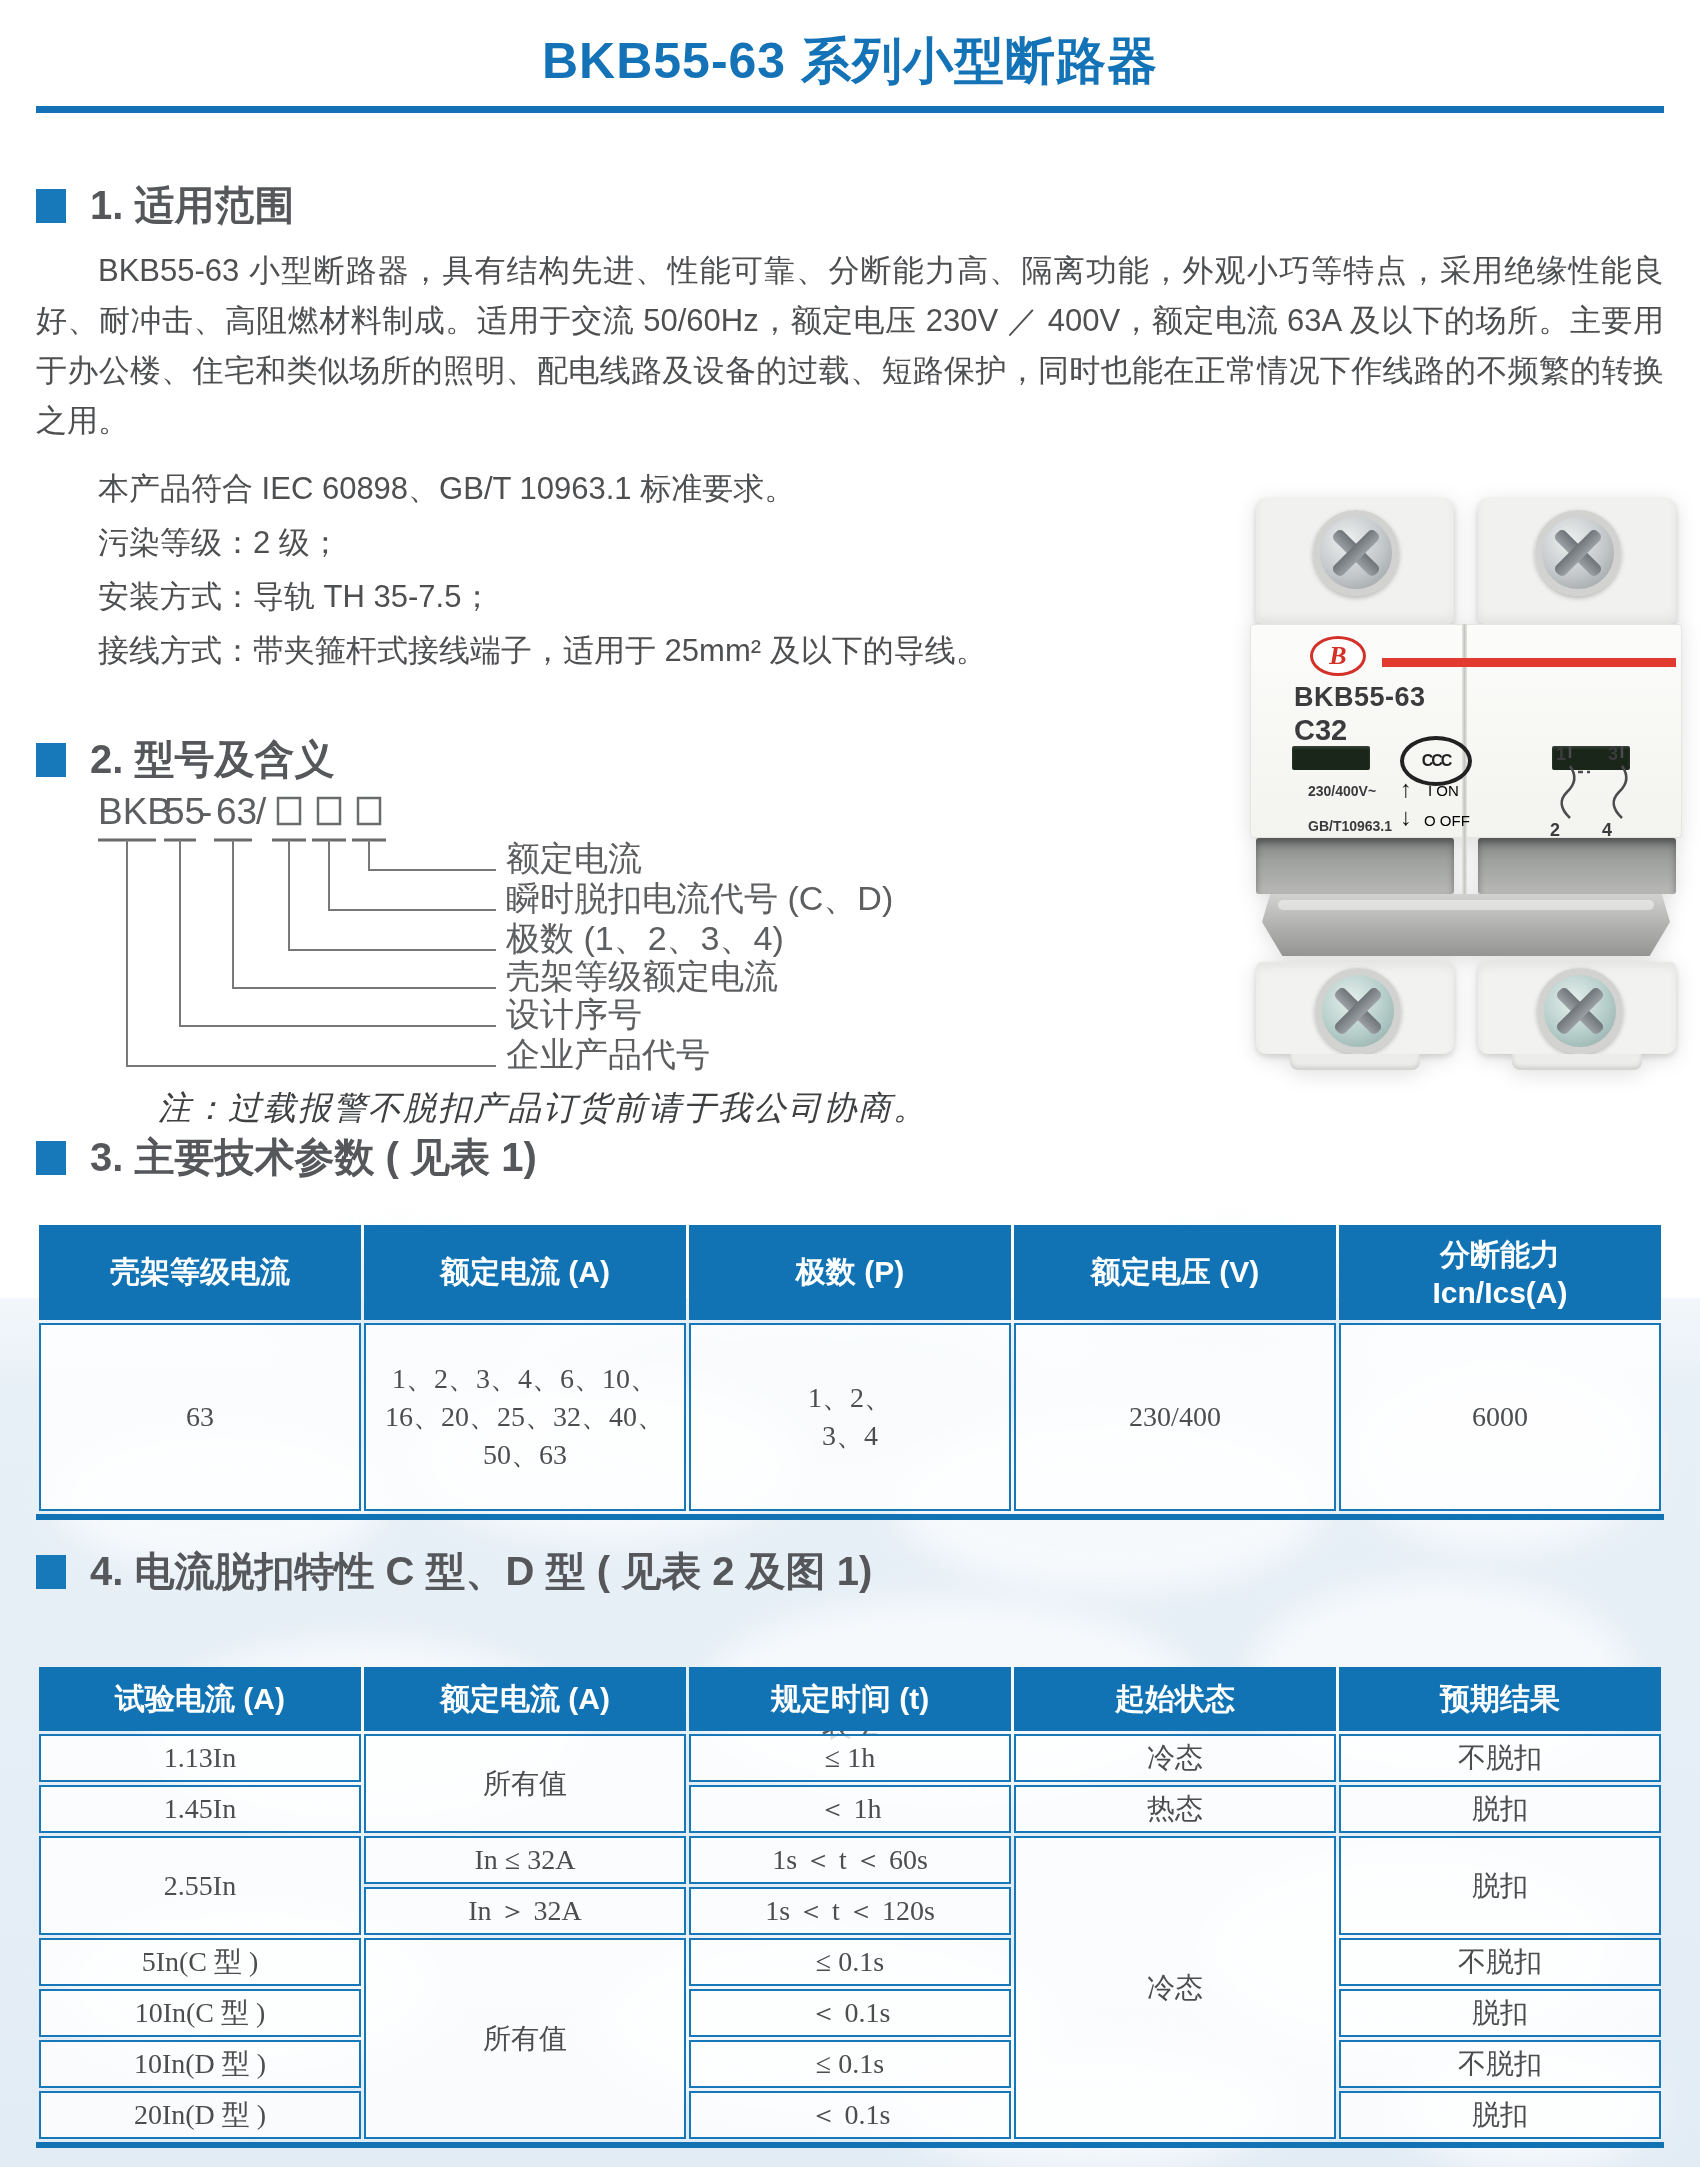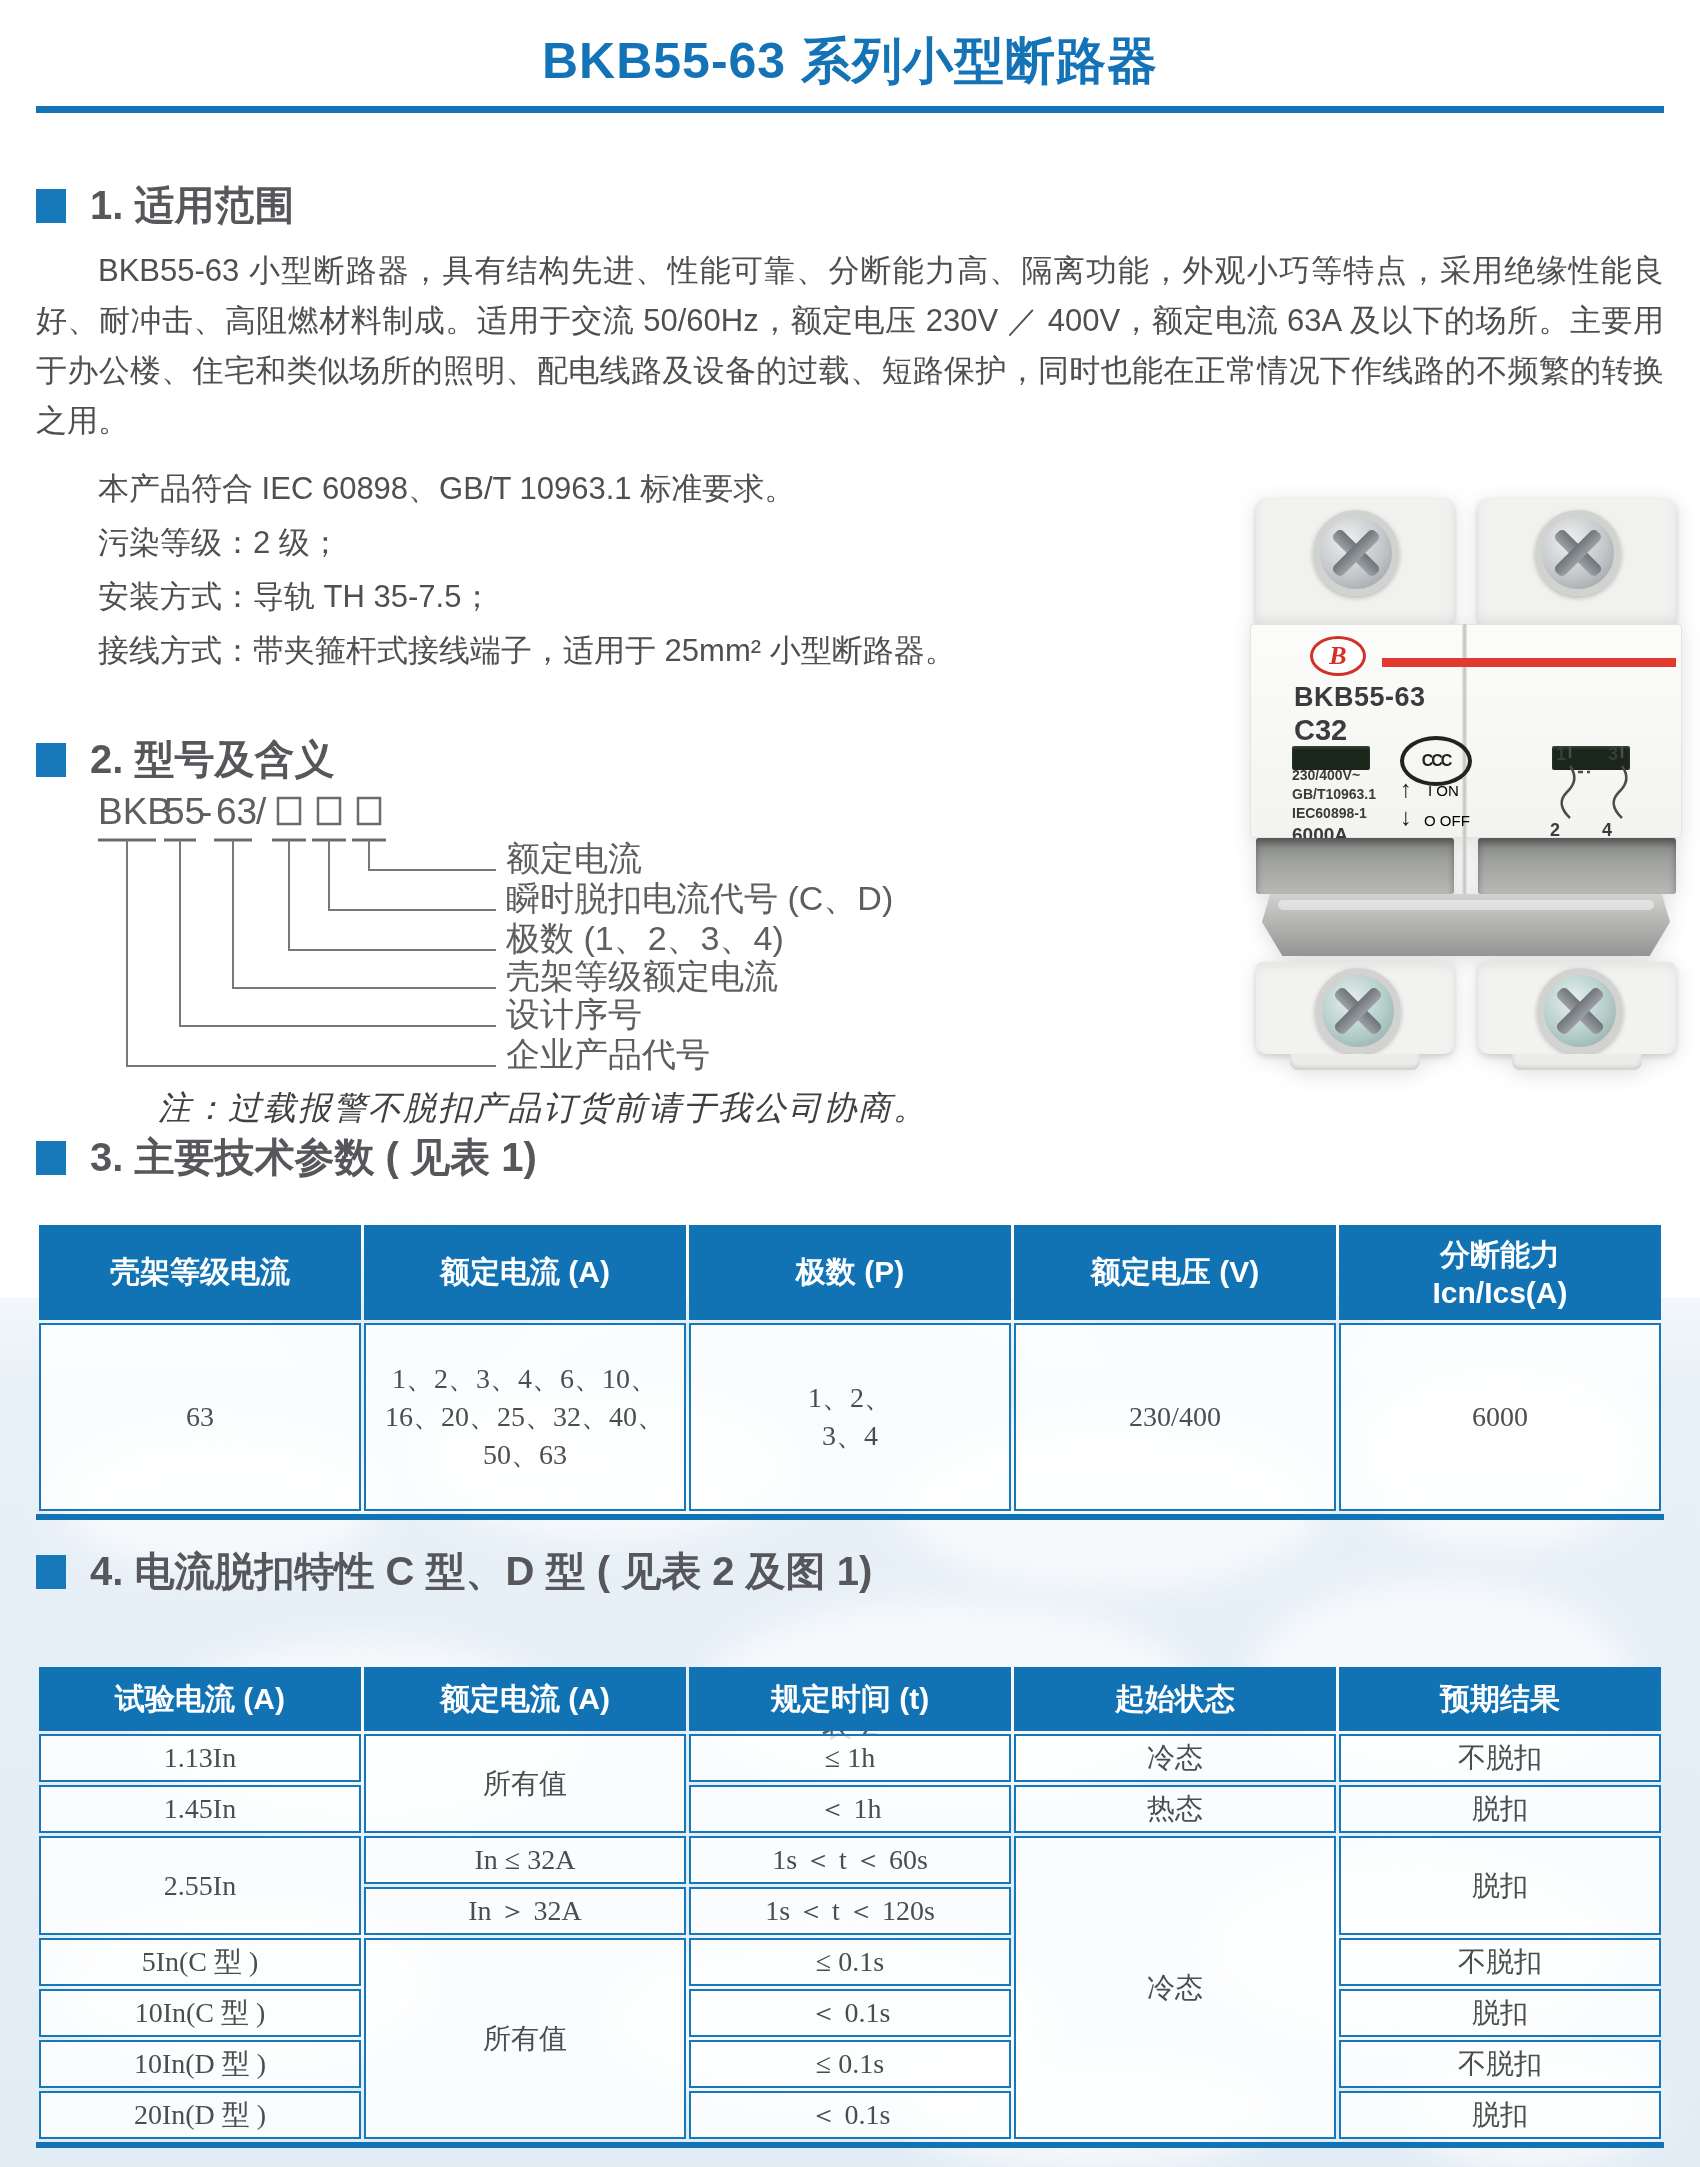--- a/index.html
+++ b/index.html
@@ -81,21 +81,21 @@
         display:flex;align-items:center;justify-content:center;background:#fff;}
   .redline{left:134px;top:164px;width:294px;height:9px;background:#e23a2e;}
   .mdl{left:46px;top:188px;font-size:27px;font-weight:800;color:#3b3b3d;letter-spacing:.5px;}
   .c32{left:46px;top:220px;font-size:29px;font-weight:800;color:#3b3b3d;}
   .win{width:78px;height:24px;background:#1a261a;border-radius:2px;
        box-shadow:inset 0 2px 3px rgba(255,255,255,.15);}
   .ccc{left:152px;top:242px;width:72px;height:50px;border:4px solid #222;border-radius:50%;
        display:flex;align-items:center;justify-content:center;
        font-size:16px;font-weight:bold;letter-spacing:-2px;color:#222;}
   .ratings{left:44px;top:272px;width:150px;}
-  .ratings p{position:static;margin:0;font-size:14px;line-height:19px;font-weight:700;color:#3a3a3c;}
+  .ratings p{position:static;margin:16px;font-size:14px;line-height:19px;font-weight:700;color:#3a3a3c;}
   .ratings .amp{font-size:19px;line-height:23px;}
   .arr{font-size:24px;font-weight:bold;color:#151515;line-height:26px;}
   .onoff{font-size:15px;font-weight:400;color:#000000;}
   .recess{top:344px;width:198px;height:56px;border-radius:3px;
           background:linear-gradient(180deg,#7e807f,#9fa19e 40%,#b8b9b6);
           box-shadow:inset 0 5px 7px rgba(0,0,0,.35);}
   .handle{left:14px;top:400px;width:408px;height:62px;
           clip-path:polygon(2% 0,98% 0,100% 45%,95% 100%,5% 100%,0 45%);
           background:linear-gradient(180deg,#d2d3d1,#b5b6b4 45%,#949593);}
   .handle::after{content:"";position:absolute;left:4%;top:6px;width:92%;height:10px;
@@ -130,21 +130,21 @@
 
   <div class="sec" style="top:178px;">
     <span class="sq"></span>
     <span class="sec-t">1. 适用范围</span>
   </div>
   <p class="para">BKB55-63 小型断路器，具有结构先进、性能可靠、分断能力高、隔离功能，外观小巧等特点，采用绝缘性能良好、耐冲击、高阻燃材料制成。适用于交流 50/60Hz，额定电压 230V ／ 400V，额定电流 63A 及以下的场所。主要用于办公楼、住宅和类似场所的照明、配电线路及设备的过载、短路保护，同时也能在正常情况下作线路的不频繁的转换之用。</p>
   <div class="specs">
     <p>本产品符合 IEC 60898、GB/T 10963.1 标准要求。</p>
     <p>污染等级：2 级；</p>
     <p>安装方式：导轨 TH 35-7.5；</p>
-    <p>接线方式：带夹箍杆式接线端子，适用于 25mm² 小型断路器。</p>
+    <p>接线方式：带夹箍杆式接线端子，适用于 25mm² 及以下的导线。</p>
   </div>
 
   <div class="sec" style="top:732px;">
     <span class="sq"></span>
     <span class="sec-t">2. 型号及含义</span>
   </div>
 
   <svg class="diagram" width="1170" height="300" viewBox="0 0 1170 300">
 
     <text x="6" y="30" font-size="37">BKB</text>

